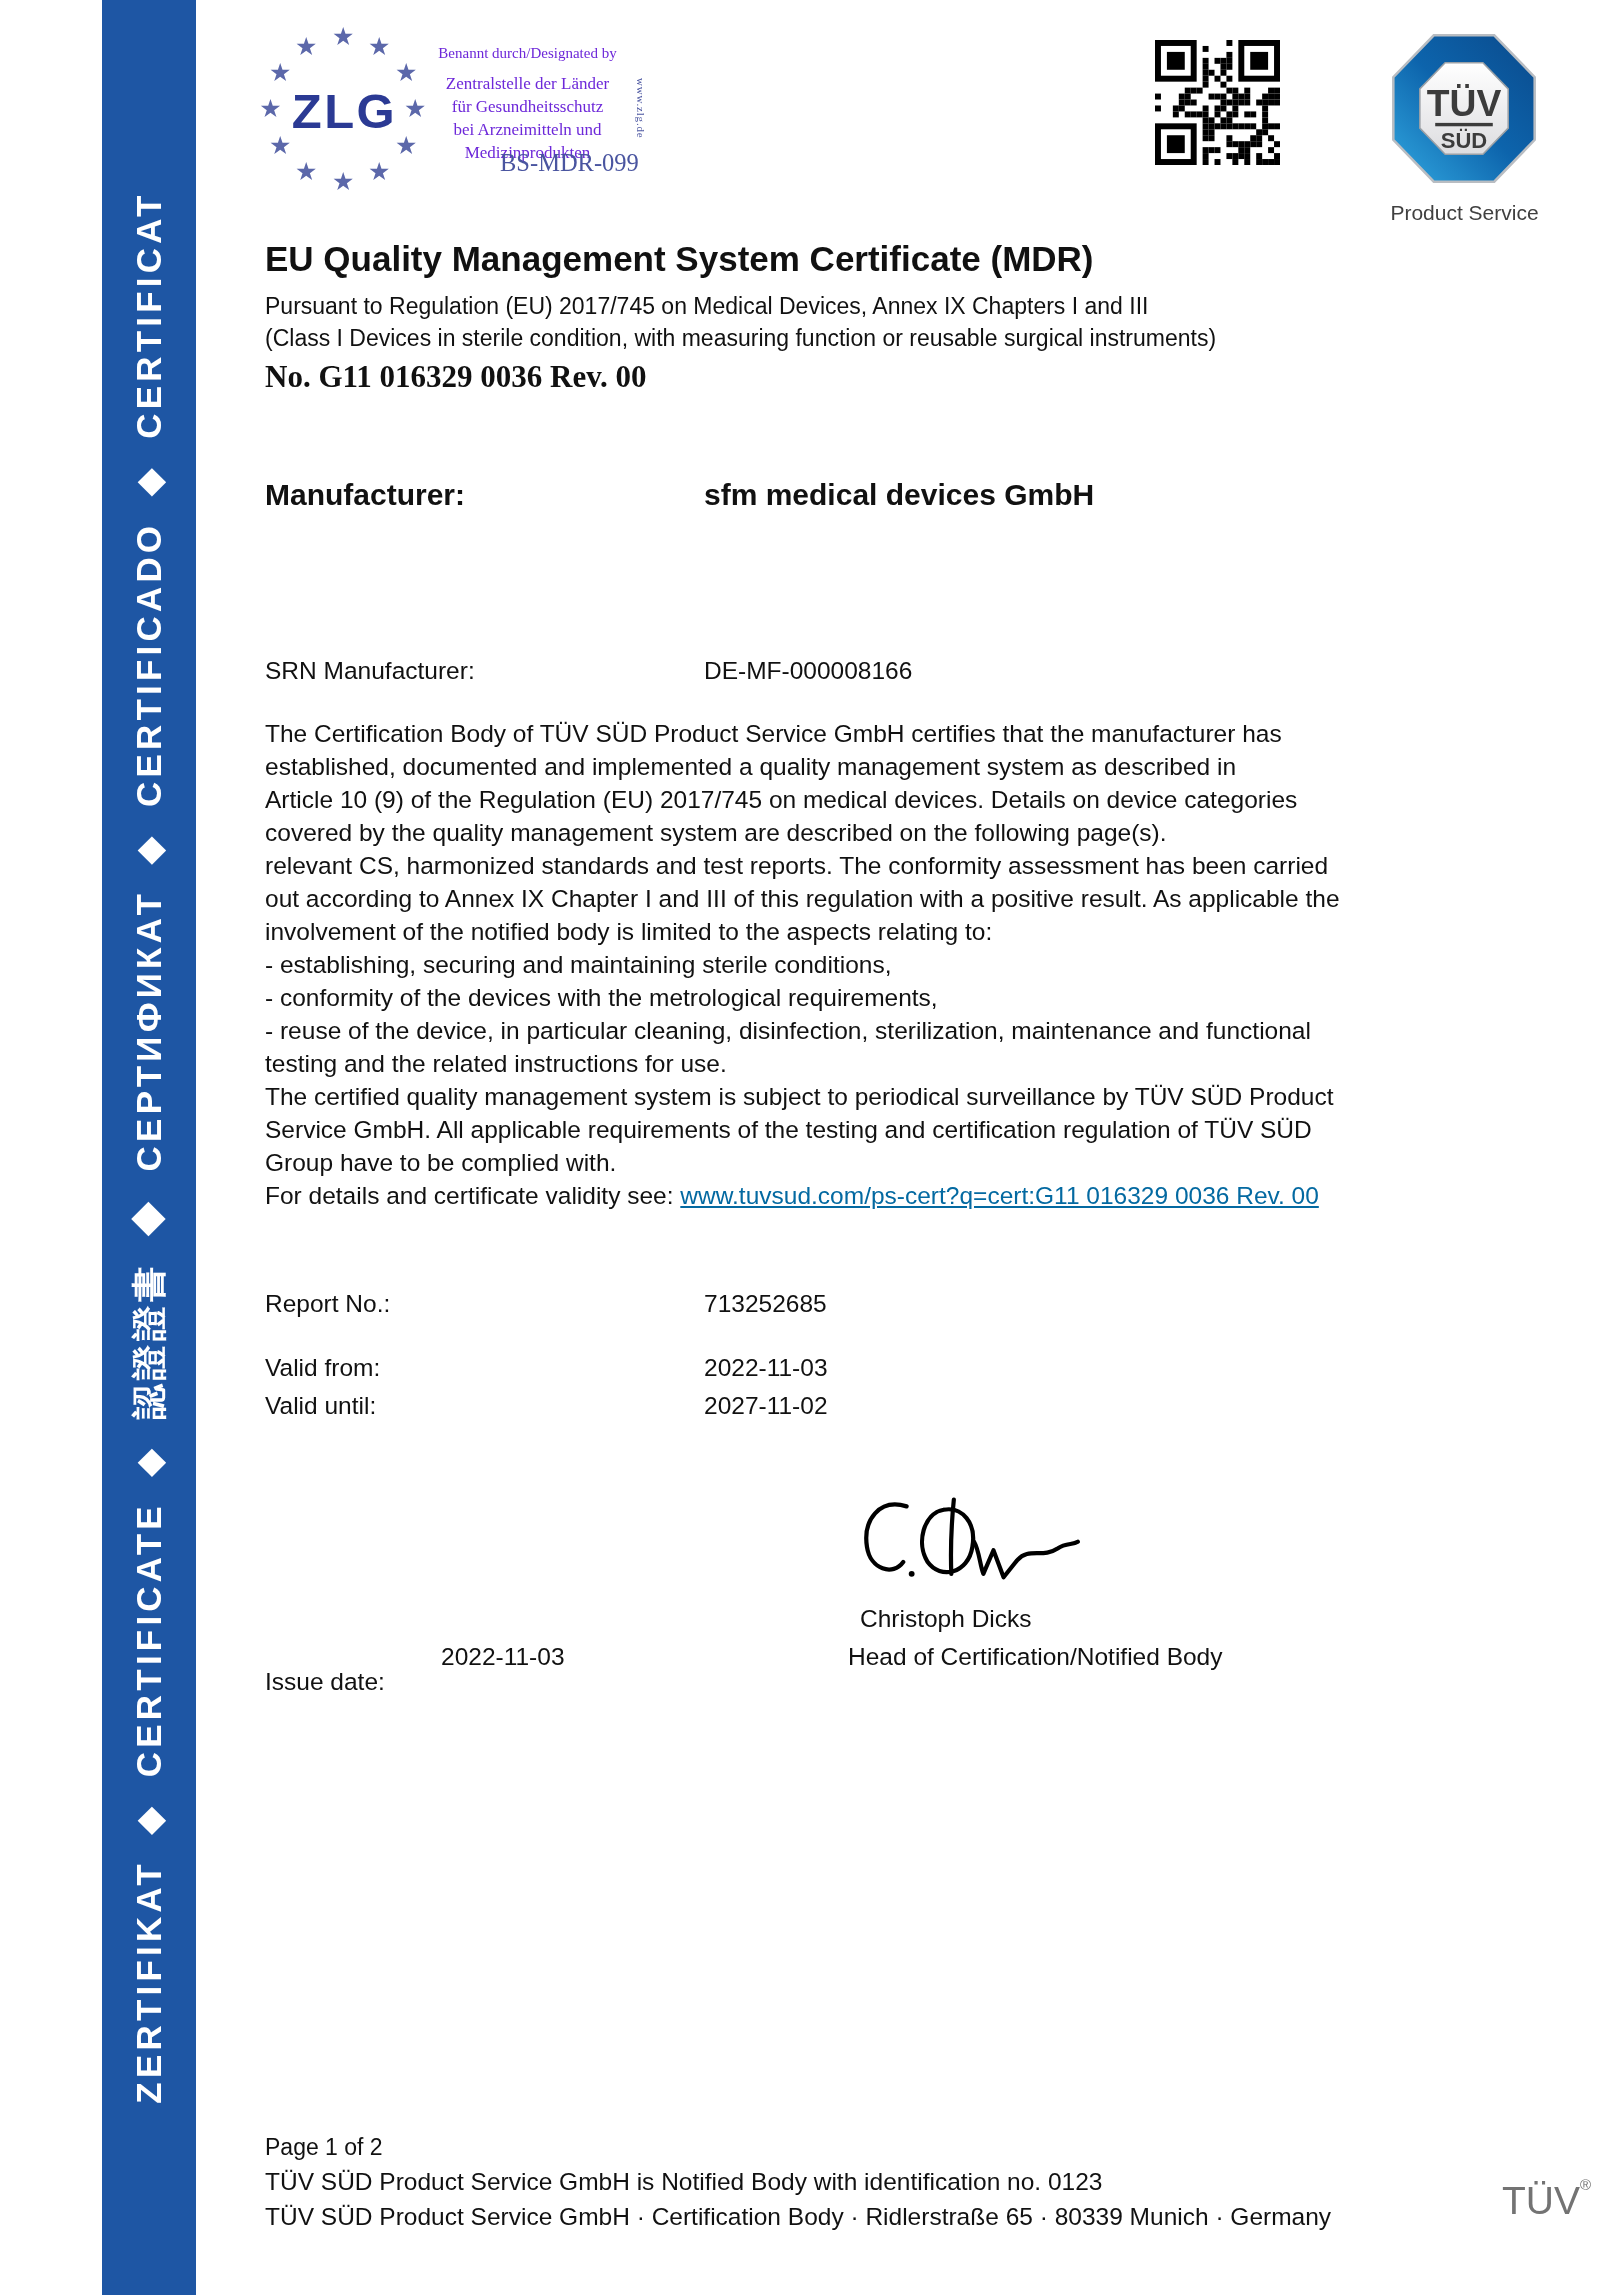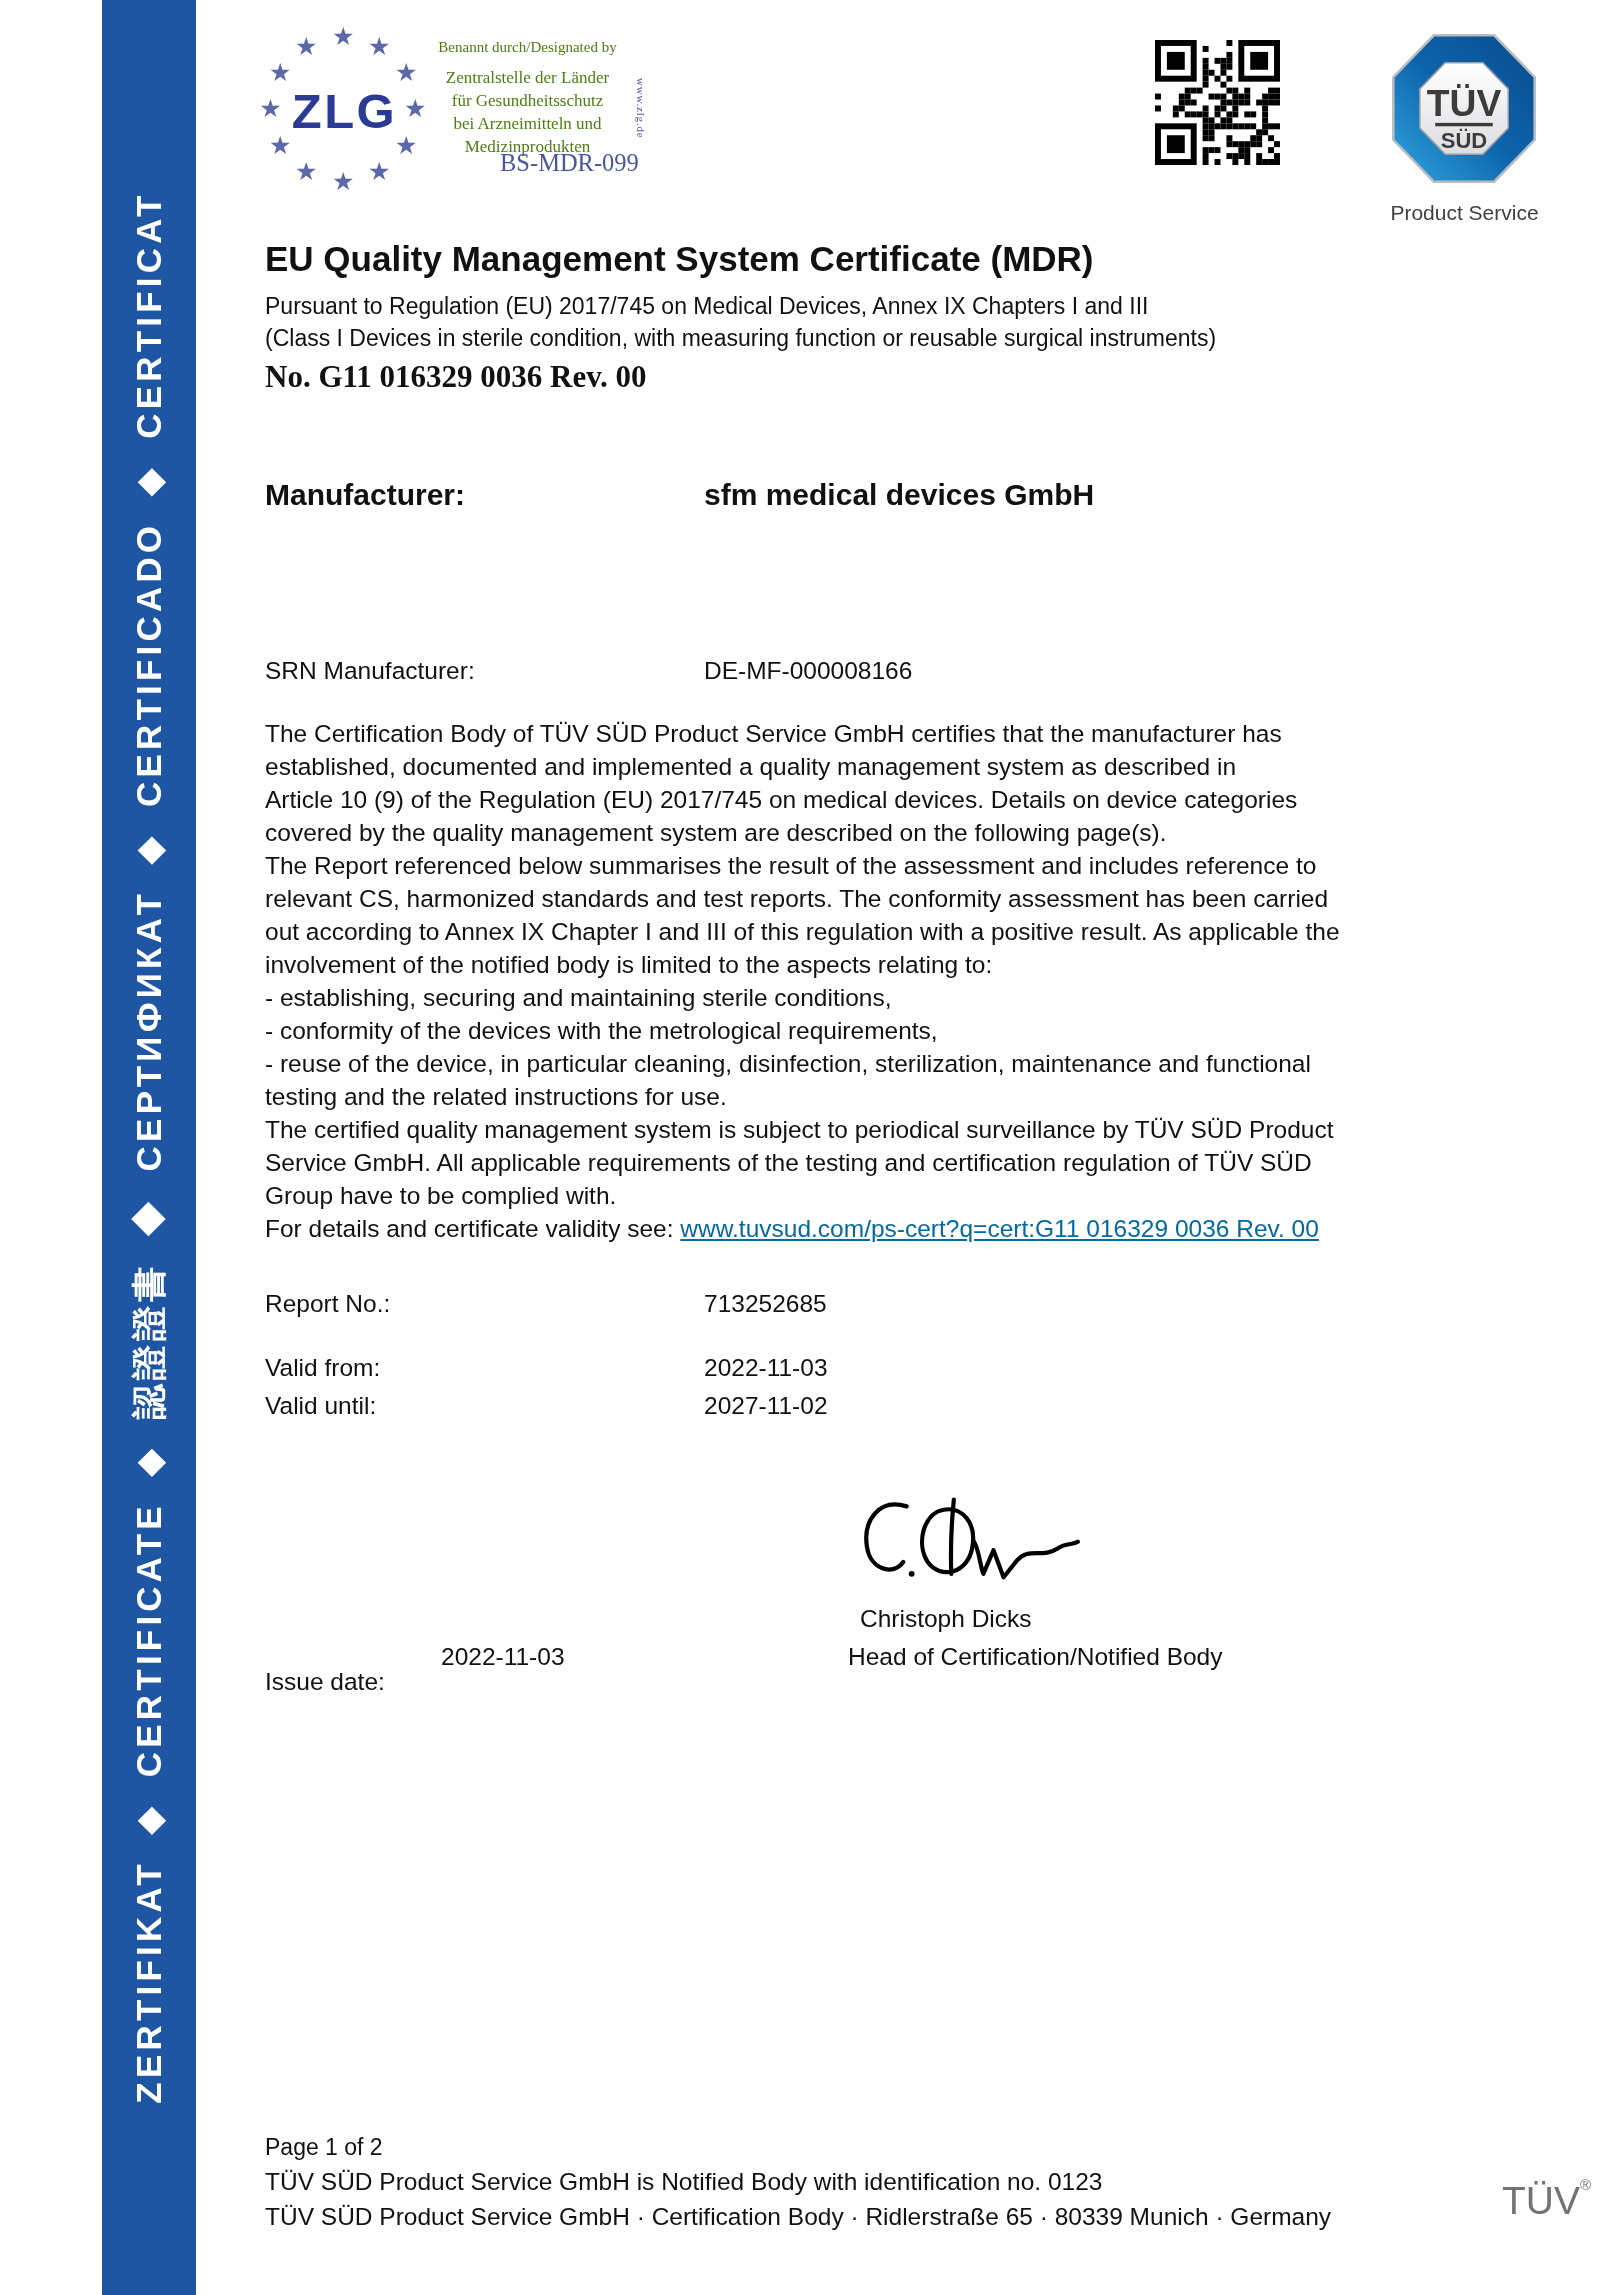--- a/index.html
+++ b/index.html
@@ -11,22 +11,22 @@
            background:#1e56a4;display:flex;align-items:center;justify-content:center;}
   .ribbon{transform:rotate(-90deg);white-space:nowrap;color:#fff;font-weight:bold;
           font-size:35px;letter-spacing:4.2px;word-spacing:12px;}
 
   
   .eu-stars{position:absolute;left:260px;top:26px;width:169px;height:169px;}
   .eu-star{position:absolute;font-size:25px;color:#5c68aa;}
   .zlg-acronym{position:absolute;left:260px;top:26px;width:169px;height:169px;
                display:flex;align-items:center;justify-content:center;
                font-weight:bold;font-size:49px;letter-spacing:2.5px;color:#2b3a94;}
-  .zlg-text{position:absolute;left:422px;top:39px;width:211px;text-align:center;
-            font-family:"Liberation Serif",serif;color:#4d7c0f;}
+  .zlg-text{position:absolute;left:422px;top:45px;width:211px;text-align:center;
+            font-family:"Liberation Serif",serif;color:#6d28d9;}
   .zlg-designated{font-size:15px;margin-bottom:10px;}
   .zlg-org div{font-size:17px;line-height:23px;}
   .zlg-web{position:absolute;left:647px;top:78px;transform:rotate(90deg);
            transform-origin:left top;font-size:11px;color:#4a55a0;
            font-family:"Liberation Serif",serif;letter-spacing:0.8px;}
   .zlg-code{position:absolute;left:500px;top:149px;font-size:24.5px;color:#4a55a0;
             font-family:"Liberation Serif",serif;}
 
   
   .qr{position:absolute;left:1155px;top:40px;}
@@ -276,21 +276,20 @@
   <div class="manu-label">Manufacturer:</div>
   <div class="manu-name">sfm medical devices GmbH</div>
   <div class="srn-label">SRN Manufacturer:</div>
   <div class="srn-value">DE-MF-000008166</div>
 
   <div class="body-text">
     <div>The Certification Body of TÜV SÜD Product Service GmbH certifies that the manufacturer has</div>
     <div>established, documented and implemented a quality management system as described in</div>
     <div>Article 10 (9) of the Regulation (EU) 2017/745 on medical devices. Details on device categories</div>
     <div>covered by the quality management system are described on the following page(s).</div>
-    <div>The Report referenced below summarises the result of the assessment and includes reference to</div>
     <div>relevant CS, harmonized standards and test reports. The conformity assessment has been carried</div>
     <div>out according to Annex IX Chapter I and III of this regulation with a positive result. As applicable the</div>
     <div>involvement of the notified body is limited to the aspects relating to:</div>
     <div>- establishing, securing and maintaining sterile conditions,</div>
     <div>- conformity of the devices with the metrological requirements,</div>
     <div>- reuse of the device, in particular cleaning, disinfection, sterilization, maintenance and functional</div>
     <div>testing and the related instructions for use.</div>
     <div>The certified quality management system is subject to periodical surveillance by TÜV SÜD Product</div>
     <div>Service GmbH. All applicable requirements of the testing and certification regulation of TÜV SÜD</div>
     <div>Group have to be complied with.</div>

